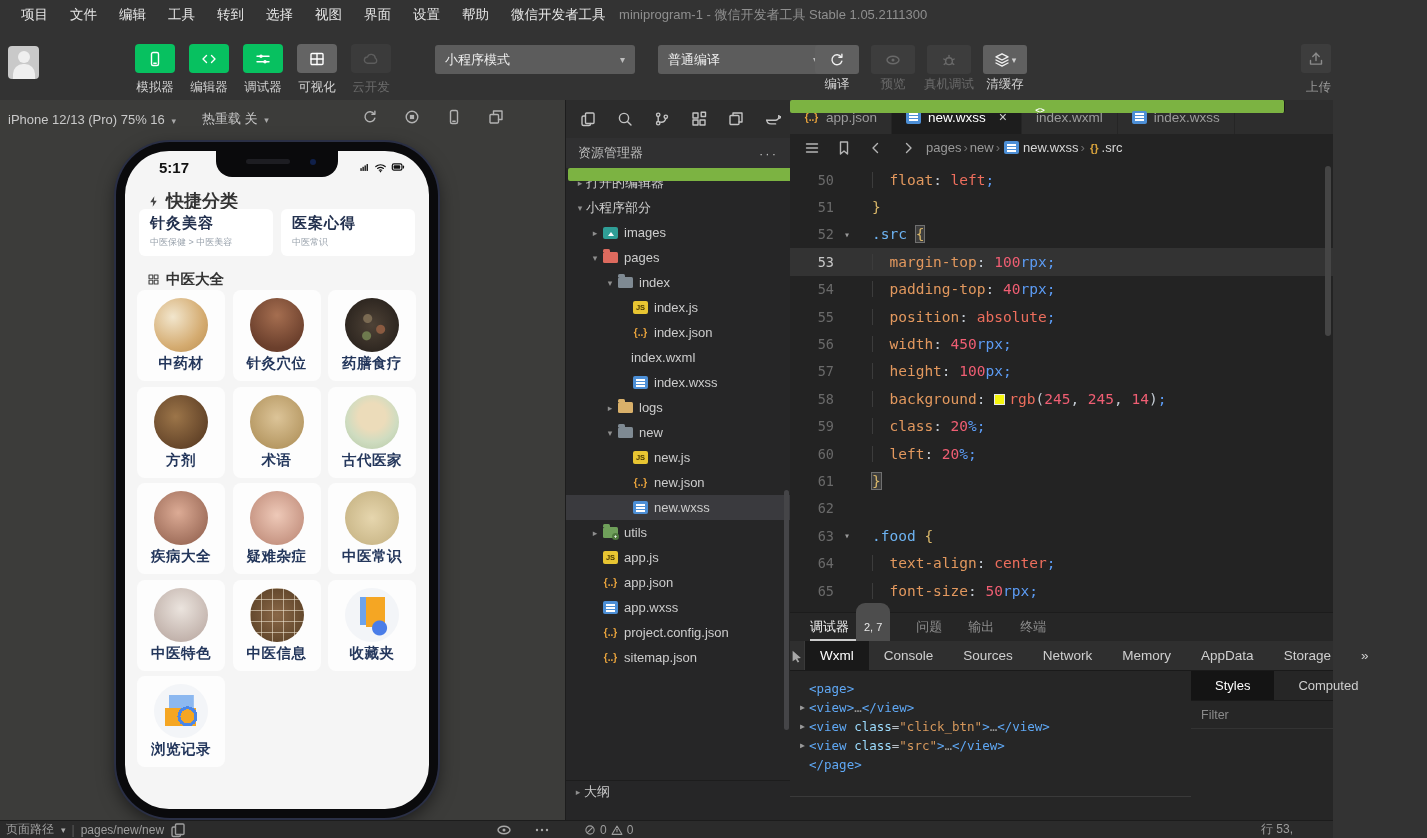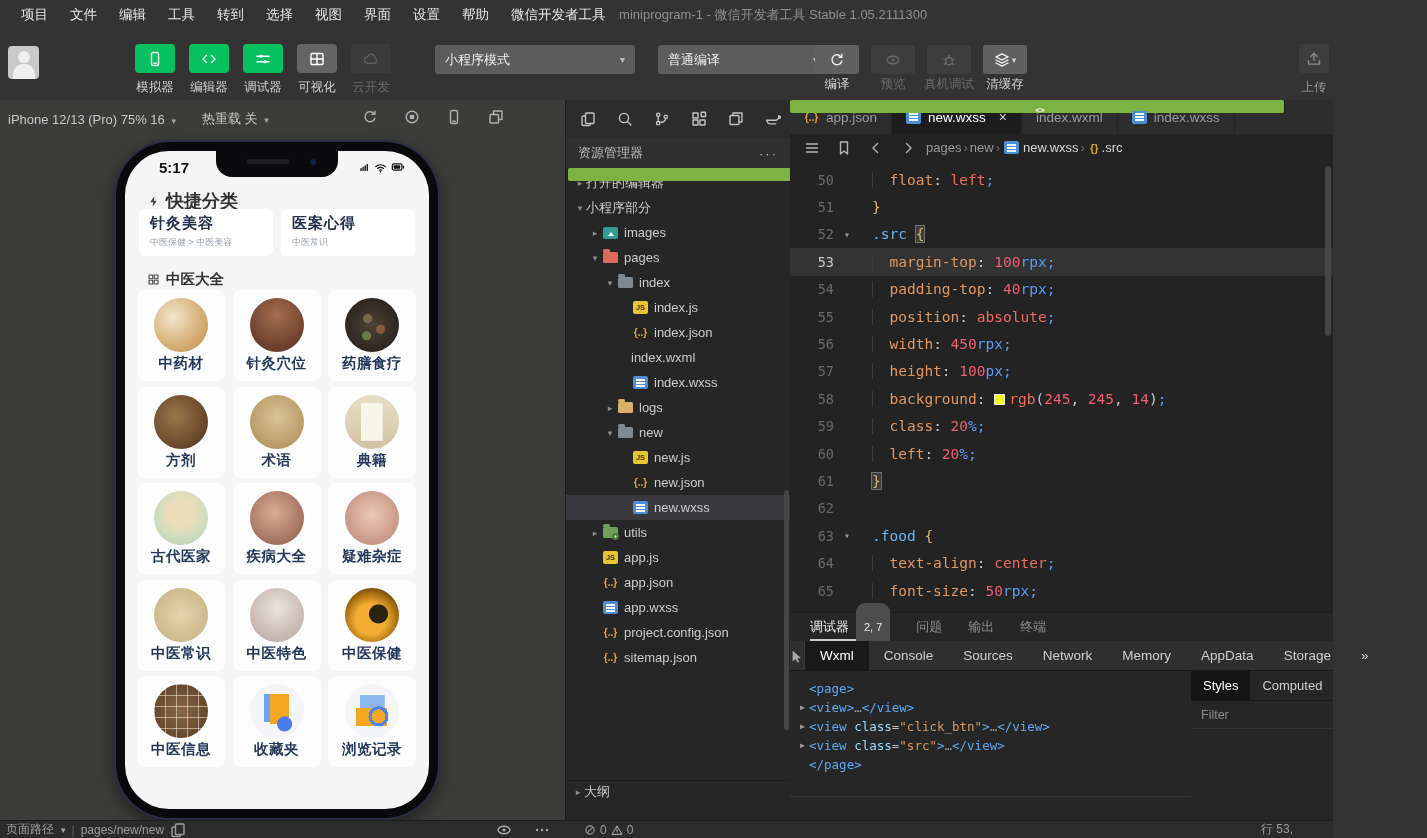--- a/index.html
+++ b/index.html
@@ -31,21 +31,21 @@
   .dropdown .dd-caret{margin-left:auto;color:#bdbdbd;font-size:10px}
   .dd-mode{left:435px;width:200px}
   .dd-compile{left:658px;width:170px}
   .actions{position:absolute;left:815px;top:15px;display:flex;gap:12px}
   .act{width:44px;display:flex;flex-direction:column;align-items:center;cursor:pointer}
   .act .act-ic{width:44px;height:29px;border-radius:3px;background:#606060;color:#f0f0f0;display:flex;align-items:center;justify-content:center;gap:2px}
   .act.disabled .act-ic{background:#3d3d3d;color:#696969}
   .act .act-lb{margin-top:2px;font-size:12.5px;color:#d3d3d3;white-space:nowrap}
   .act.disabled .act-lb{color:#6b6b6b}
   .act .act-caret{font-size:9px;color:#cfcfcf}
-  .upload{position:absolute;right:2px;top:14px;width:34px;display:flex;flex-direction:column;align-items:center}
+  .upload{position:absolute;right:2px;top:14px;width:34px;display:flex;flex-direction:column;align-items:flex-end}
   .upload .act-ic{width:30px;height:29px;border-radius:3px;background:#3d3d3d;color:#8b8b8b;display:flex;align-items:center;justify-content:center}
   .upload .act-lb{margin-top:6px;font-size:12.5px;color:#9a9a9a}
 
   
   .main{position:absolute;top:100px;left:0;right:0;bottom:18px}
   .sim{position:absolute;left:0;top:0;width:565px;height:100%;background:#3c3c3a;overflow:hidden}
   .sim-topbar{position:absolute;left:0;top:0;right:0;height:38px;display:flex;align-items:center;color:#c9c9c9;font-size:13px}
   .sim-device{margin-left:8px;cursor:pointer}
   .sim-hot{margin-left:26px;cursor:pointer}
   .caret{font-size:9px;color:#a8a8a8;margin-left:3px}
@@ -170,21 +170,21 @@
   .wxline{height:19px;display:flex;align-items:center;white-space:pre}
   .wxline .war{width:13px;color:#9a9a9a;font-size:8px;text-align:center;flex:none}
   .wx-tag{color:#5fa8f5}
   .wx-attr{color:#9cdcfe}
   .wx-eq{color:#b8bfc6}
   .wx-avl{color:#d6985c}
   .wx-el{color:#9a9a9a}
   .wxml-sep{position:absolute;left:0;right:142px;bottom:23px;height:1px;background:#3a3a3a}
   .styles{position:absolute;right:0;top:0;width:142px;bottom:0;background:#262626}
   .st-tabs{display:flex;height:30px;border-bottom:1px solid #1a1a1a}
-  .st-tab{padding:0 12px;display:flex;align-items:center;color:#cfcfcf;font-size:13px;cursor:pointer}
+  .st-tab{padding:0 24px;display:flex;align-items:center;color:#cfcfcf;font-size:13px;cursor:pointer}
   .st-tab.active{background:#141414;color:#fff}
   .st-filter{height:28px;display:flex;padding:0 10px;border-bottom:1px solid #333}
   .st-filter input{background:transparent;border:none;outline:none;color:#bdbdbd;font-size:12.5px;width:100%;font-family:inherit}
   .st-filter input::placeholder{color:#8b8b8b}
 
   
   .statusbar{position:absolute;left:0;right:0;bottom:0;height:18px;background:#2b2b2b;border-top:1px solid #1c1c1c;color:#9e9e9e;font-size:12px}
   .sb-left{position:absolute;left:6px;top:0;height:100%;display:flex;align-items:center;gap:6px}
   .sb-item{display:flex;align-items:center;gap:4px;cursor:pointer}
   .sb-sep{color:#5c5c5c}
@@ -447,46 +447,38 @@
               </div>
               <div class="ph-cell">
                 <span class="ph-circle g4"></span>
                 <span class="ph-cell-lb">方剂</span>
               </div>
               <div class="ph-cell">
                 <span class="ph-circle g5"></span>
                 <span class="ph-cell-lb">术语</span>
               </div>
               <div class="ph-cell">
-                <span class="ph-circle g6"></span>
-                <span class="ph-cell-lb">典籍</span>
-              </div>
-              <div class="ph-cell">
                 <span class="ph-circle g7"></span>
                 <span class="ph-cell-lb">古代医家</span>
               </div>
               <div class="ph-cell">
                 <span class="ph-circle g8"></span>
                 <span class="ph-cell-lb">疾病大全</span>
               </div>
               <div class="ph-cell">
                 <span class="ph-circle g9"></span>
                 <span class="ph-cell-lb">疑难杂症</span>
               </div>
               <div class="ph-cell">
                 <span class="ph-circle g10"></span>
                 <span class="ph-cell-lb">中医常识</span>
               </div>
               <div class="ph-cell">
                 <span class="ph-circle g11"></span>
                 <span class="ph-cell-lb">中医特色</span>
-              </div>
-              <div class="ph-cell">
-                <span class="ph-circle g12"></span>
-                <span class="ph-cell-lb">中医保健</span>
               </div>
               <div class="ph-cell">
                 <span class="ph-circle g13"></span>
                 <span class="ph-cell-lb">中医信息</span>
               </div>
               <div class="ph-cell">
                 <span class="ph-circle g14"></span>
                 <span class="ph-cell-lb">收藏夹</span>
               </div>
               <div class="ph-cell">

